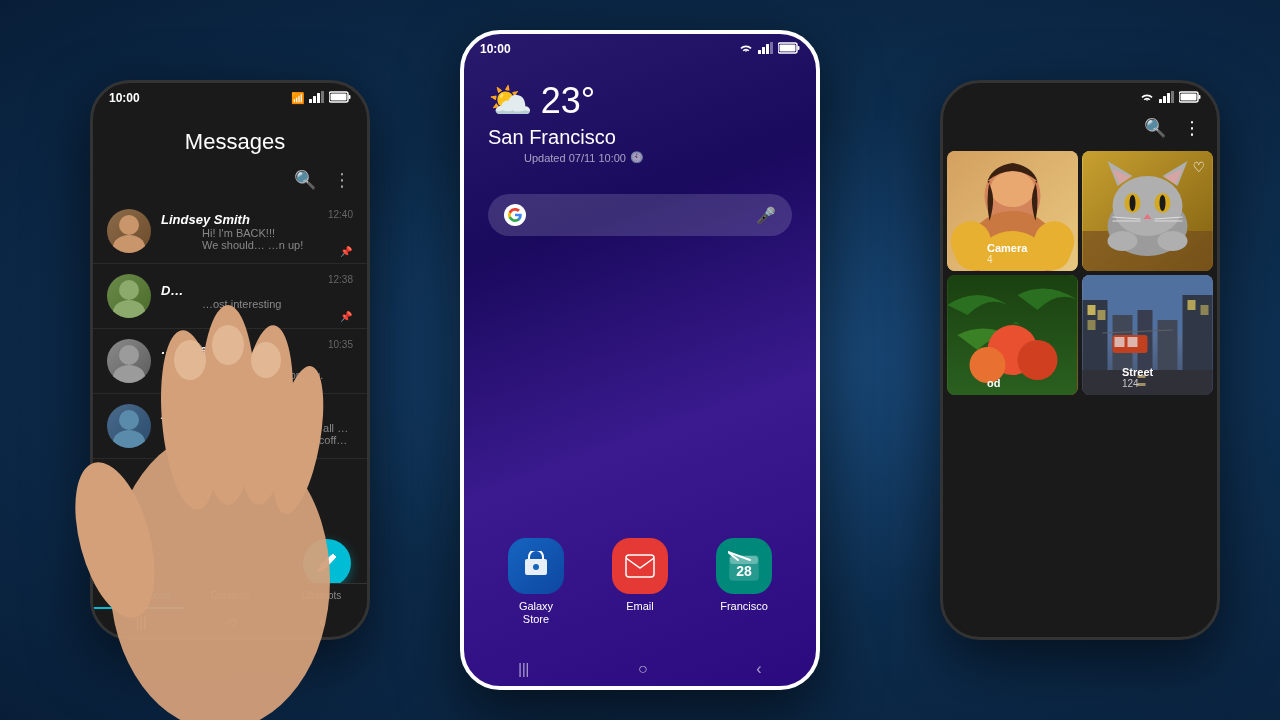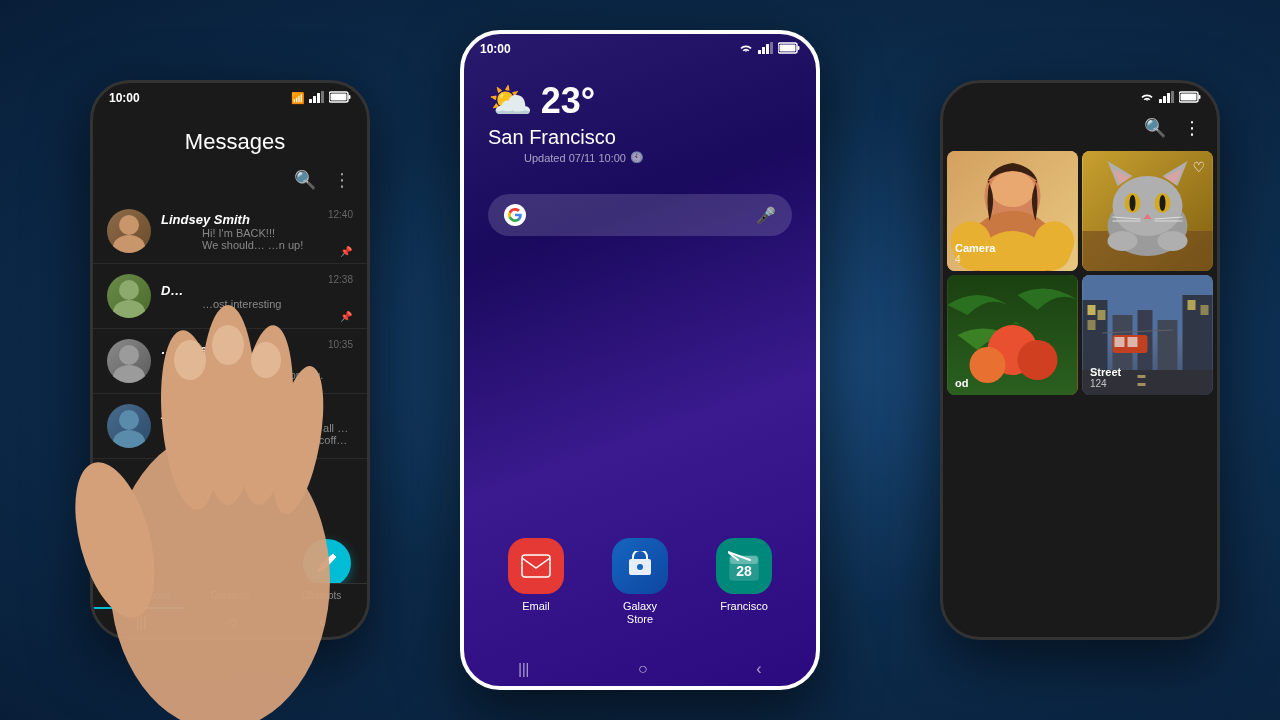--- a/index.html
+++ b/index.html
@@ -304,23 +304,23 @@
     .gallery-item {
       position: relative;
       height: 120px;
       border-radius: 8px;
       overflow: hidden;
     }
 
     .gallery-item-info {
       position: absolute;
       bottom: 0;
-      left: 0;
+      left: 18px;
       right: 0;
-      padding: 6px 8px;
+      padding: 6px 22px;
     }
 
     .gallery-item-name {
       color: white;
       font-size: 11px;
       font-weight: 600;
     }
 
     .gallery-item-num {
       color: rgba(255,255,255,0.7);
@@ -519,21 +519,21 @@
           <rect x="19.5" y="4" width="2" height="4" rx="1" fill="white"></rect>
           <rect x="1.5" y="2.5" width="16" height="7" rx="1" fill="white"></rect>
         </svg>
       </span>
     </div>
   </div>
 
   <div class="center-weather">
     <div style="display:flex;align-items:center;gap:8px;margin-bottom:4px;">
       <span style="font-size:36px;">⛅</span>
-      <span style="font-size:36px;font-weight:700;color:white;">23°</span>
+      <span style="font-size:36px;font-weight:400;color:white;">23°</span>
     </div>
     <div style="font-size:20px;color:white;font-weight:400;">San Francisco</div>
     <div class="weather-updated">
       <span>Updated 07/11 10:00</span>
       <span>🕙</span>
     </div>
   </div>
 
   <div class="search-bar">
     <div class="google-g">
@@ -544,38 +544,38 @@
         <path d="M10 3.94c1.6 0 2.98.55 4.1 1.61l2.96-2.96C15.02.89 12.7 0 10 0 6.09 0 2.72 2.25 1.07 5.63L4.3 8.16C5.1 5.7 7.35 3.94 10 3.94z" fill="#EA4335"></path>
       </svg>
     </div>
     <div style="flex:1;"></div>
     <span>🎤</span>
   </div>
 
   <div class="app-dock">
 
     <div class="app-icon">
-      <div class="app-icon-bg email-bg">
-        <svg width="30" height="24" viewBox="0 0 30 24" fill="none">
-          <rect x="1" y="1" width="28" height="22" rx="3" fill="none" stroke="white" stroke-width="1.5"></rect>
-          <path d="M1 4L15 14L29 4" stroke="white" stroke-width="1.5"></path>
-        </svg>
-      </div>
-      <span class="app-label">Email</span>
-    </div>
-
-    <div class="app-icon">
       <div class="app-icon-bg app-store-bg">
         <svg width="30" height="30" viewBox="0 0 30 30" fill="none">
           <rect x="4" y="8" width="22" height="16" rx="2" fill="white" opacity="0.9"></rect>
           <path d="M8 8V6a7 7 0 0 1 14 0v2" stroke="white" stroke-width="2" fill="none"></path>
           <circle cx="15" cy="16" r="3" fill="#1565C0"></circle>
         </svg>
       </div>
       <span class="app-label">Galaxy<br>Store</span>
+    </div>
+
+    <div class="app-icon">
+      <div class="app-icon-bg email-bg">
+        <svg width="30" height="24" viewBox="0 0 30 24" fill="none">
+          <rect x="1" y="1" width="28" height="22" rx="3" fill="none" stroke="white" stroke-width="1.5"></rect>
+          <path d="M1 4L15 14L29 4" stroke="white" stroke-width="1.5"></path>
+        </svg>
+      </div>
+      <span class="app-label">Email</span>
     </div>
 
     <div class="app-icon">
       <div class="app-icon-bg calendar-bg">
         <svg width="32" height="32" viewBox="0 0 32 32" fill="none">
           <rect x="2" y="6" width="28" height="24" rx="3" fill="white" opacity="0.15" stroke="white" stroke-width="1.5"></rect>
           <rect x="2" y="6" width="28" height="8" rx="3" fill="white" opacity="0.3"></rect>
           <text x="16" y="26" text-anchor="middle" fill="white" font-size="14" font-weight="bold">28</text>
           <line x="10" y1="2" x2="10" y2="10" stroke="white" stroke-width="2" stroke-linecap="round"></line>
           <line x="22" y1="2" x2="22" y2="10" stroke="white" stroke-width="2" stroke-linecap="round"></line>

